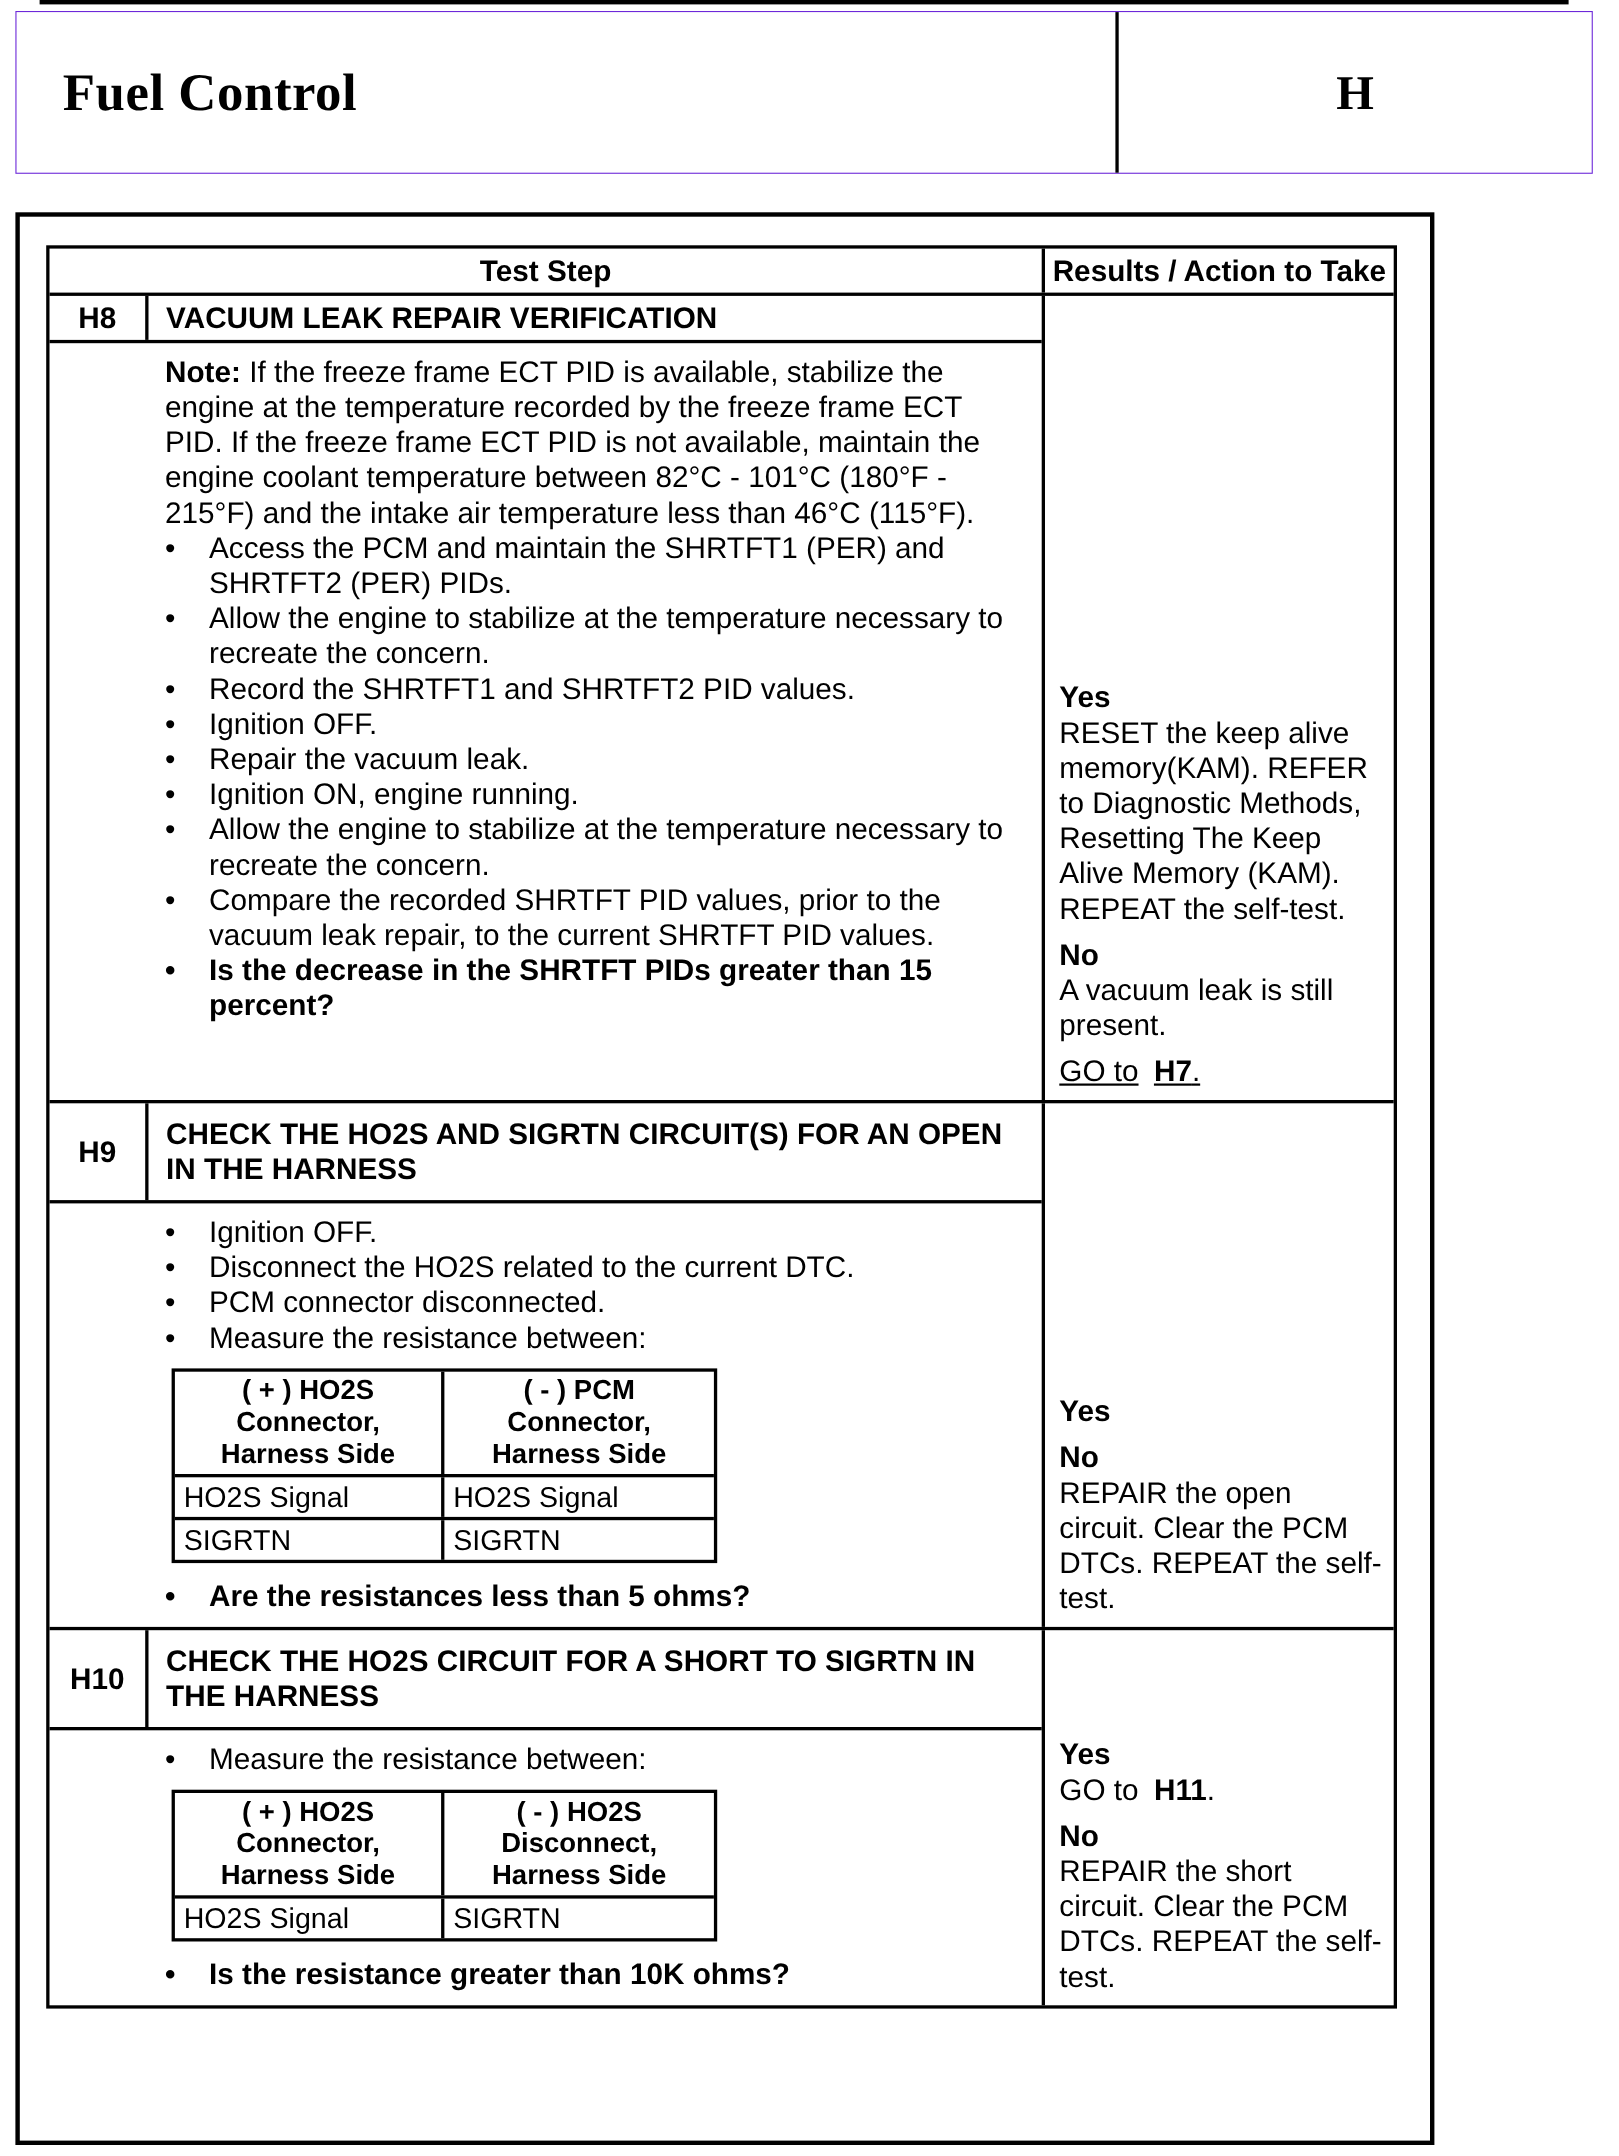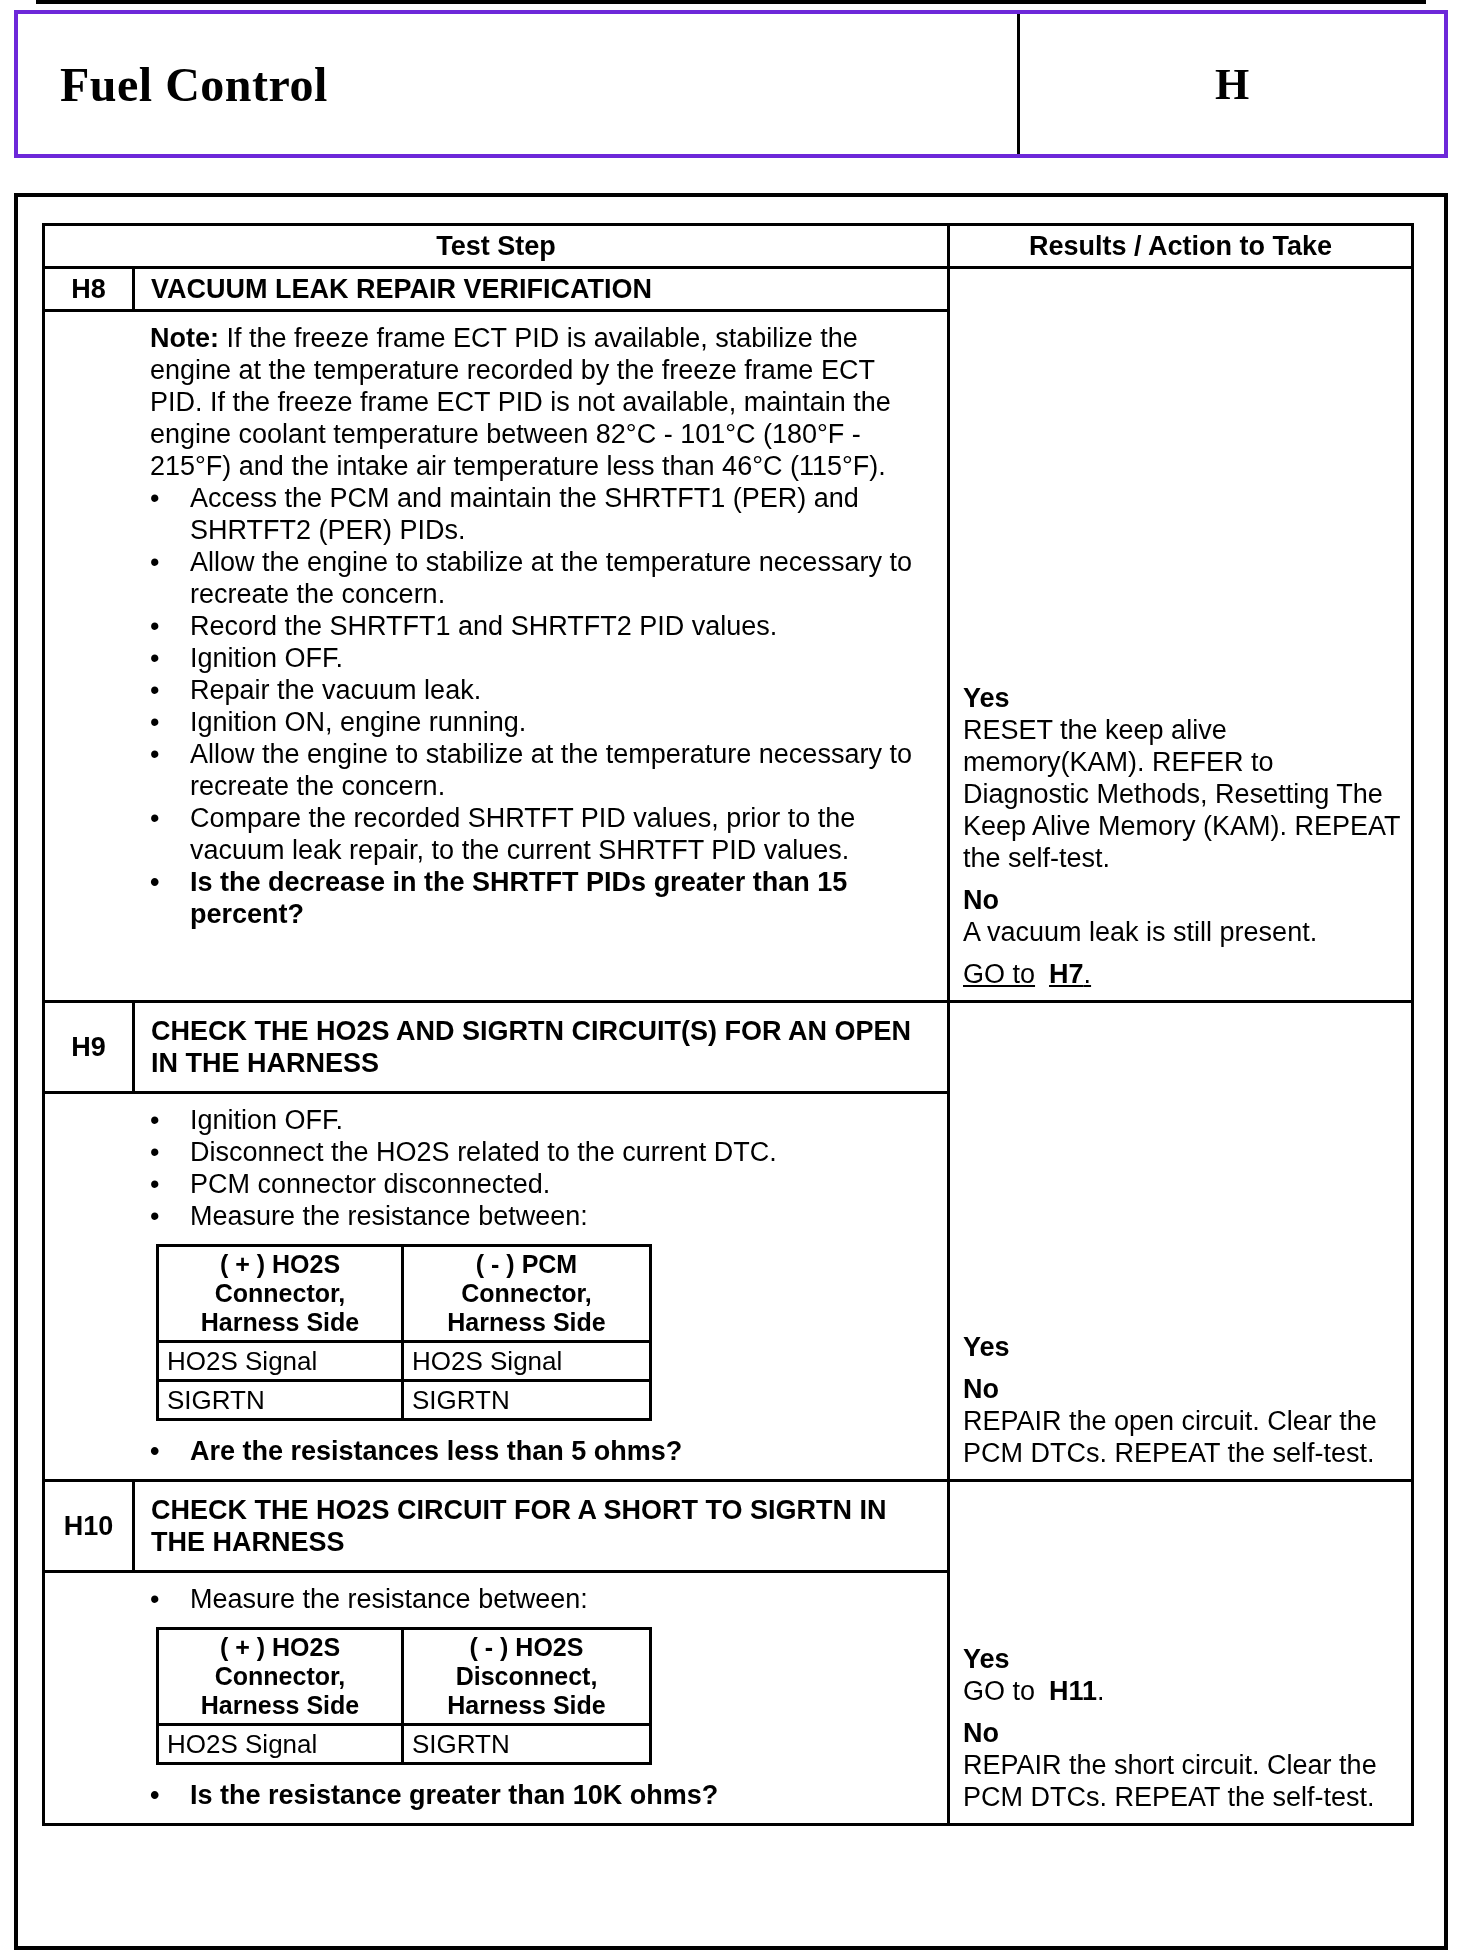--- a/index.html
+++ b/index.html
@@ -6,29 +6,29 @@
   body{
     width:1472px;height:1960px;position:relative;background:#fff;color:#000;
     font-family:"Liberation Sans",sans-serif;
     -webkit-font-smoothing:antialiased;
   }
   *{box-sizing:border-box;}
   .scan-line{position:absolute;top:0;left:36px;width:1390px;height:4px;background:#000;}
   
   .header-box{
     position:absolute;top:10px;left:14px;width:1434px;height:148px;
-    border:4px solid #6d28d9;display:flex;
+    border:1px solid #6d28d9;display:flex;
   }
   .header-left{flex:0 0 1002px;border-right:3px solid #000;display:flex;align-items:center;padding-left:42px;}
   .header-title{font-family:"Liberation Serif",serif;font-weight:bold;font-size:48px;letter-spacing:0.5px;}
   .header-right{flex:1;display:flex;align-items:center;justify-content:center;}
   .header-letter{font-family:"Liberation Serif",serif;font-weight:bold;font-size:44px;}
   
   .content-box{
-    position:absolute;top:193px;left:14px;width:1434px;height:1757px;
+    position:absolute;top:193px;left:14px;width:1290px;height:1757px;
     border:4px solid #000;overflow:hidden;
   }
   
   .test-table{
     margin:26px 30px 0 24px;border:3px solid #000;
     font-size:27px;line-height:32px;
   }
   .thead{display:grid;grid-template-columns:905px 1fr;border-bottom:3px solid #000;font-weight:bold;}
   .thead>div{padding:4px 0;text-align:center;}
   .th-left{border-right:3px solid #000;}

